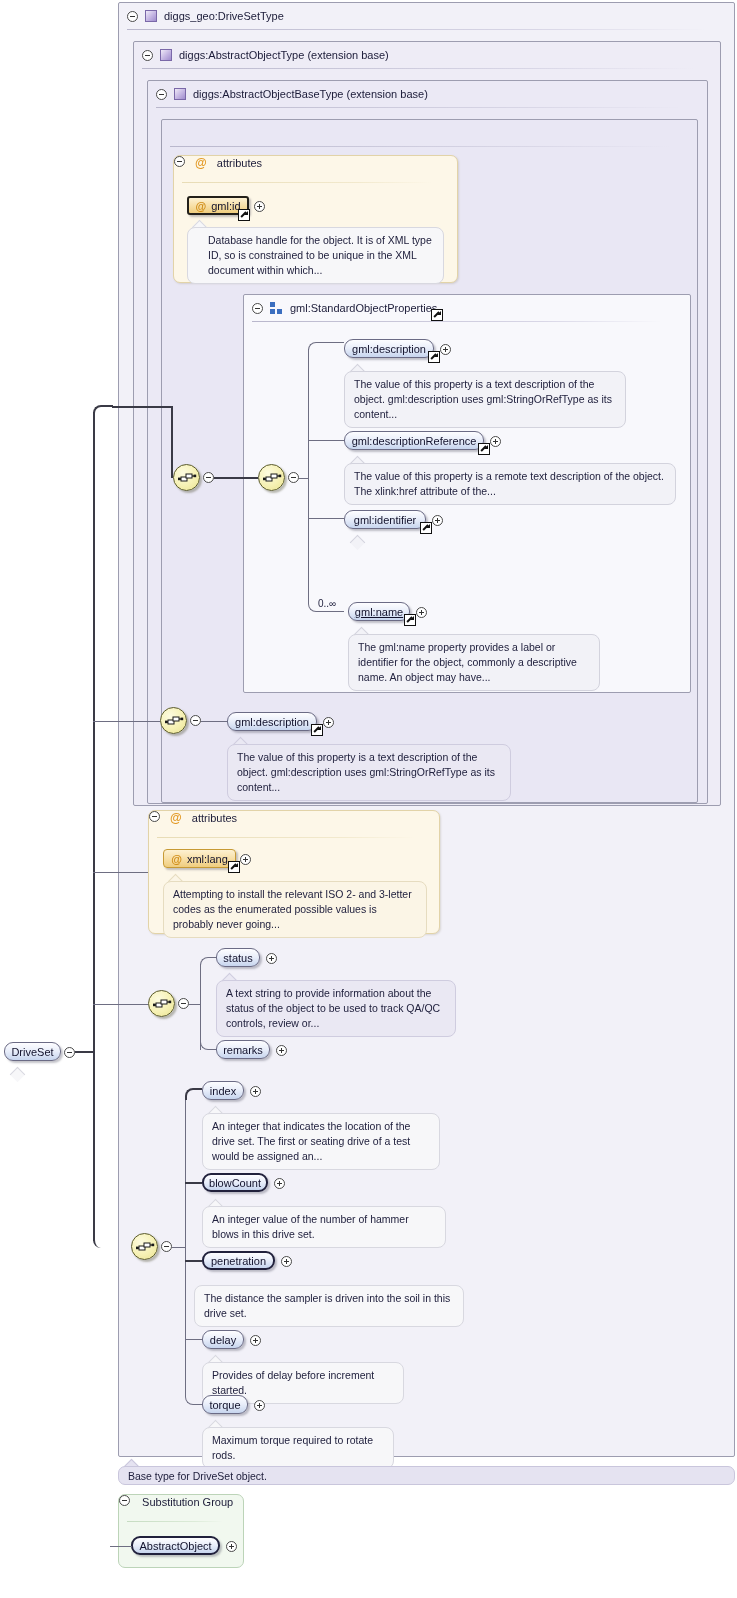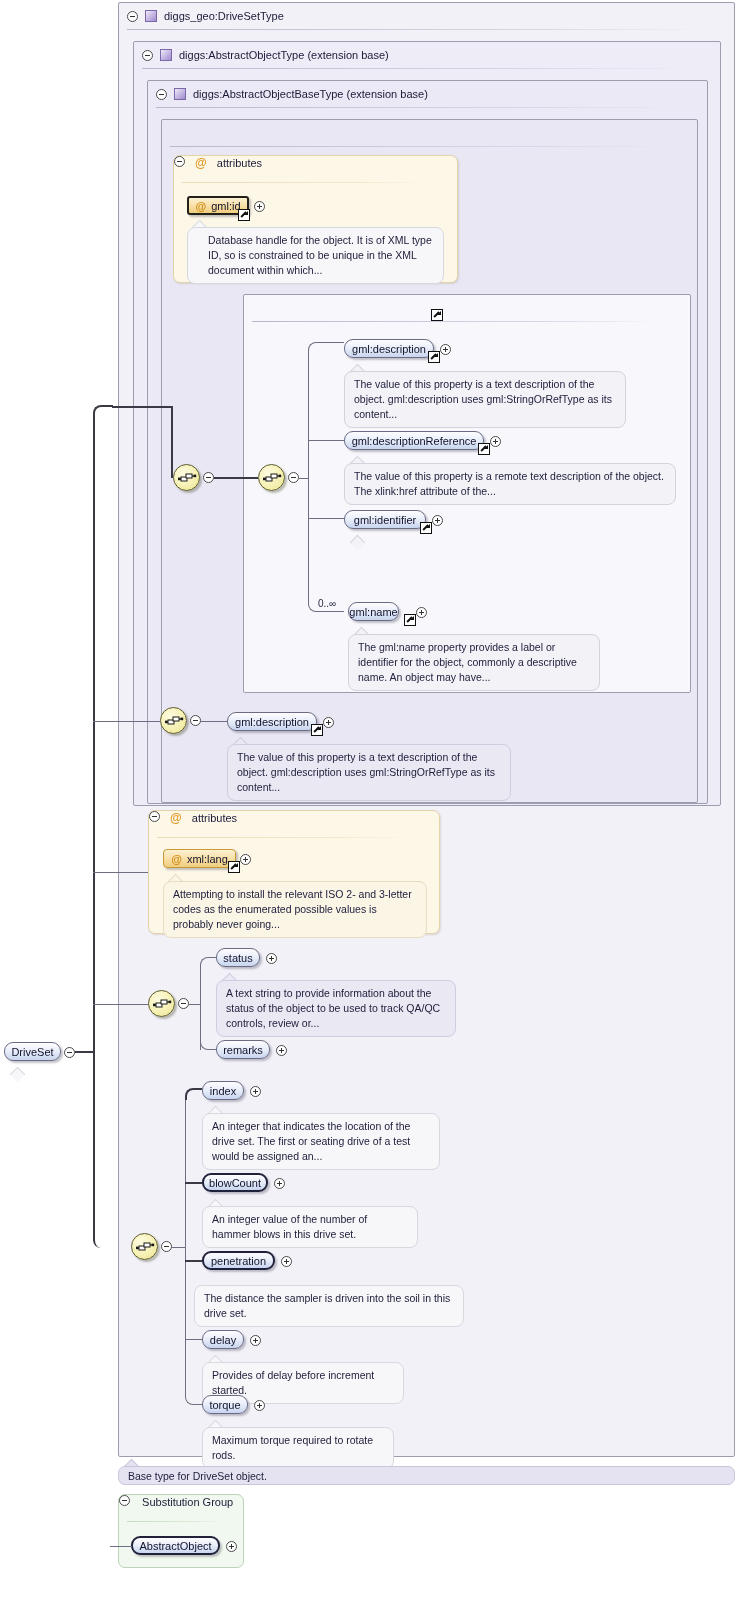--- a/index.html
+++ b/index.html
@@ -312,20 +312,29 @@
     <span>gml:id</span>
   </div>
   <div class="jump" style="left:238px; top:209px;"></div>
   <span class="circ plus nodeplus" style="left:254px; top:201px;"></span>
   <div class="tail t-plain" style="left:194px; top:222px;"></div>
   <div class="doc plain" style="left:187px; top:227px; width:257px;padding-left:20px;">
     <span>Database handle for the object. It is of XML type ID, so is constrained to be unique in the XML document within which...</span>
   </div>
 
   <div class="typebox" style="left:243px; top:294px; width:448px; height:399px; background:#f8f8fc;">
+    <div class="tb-head">
+      <span class="circ"></span>
+      <span class="grp-glyph">
+          <i></i>
+          <i></i>
+          <i></i>
+        </span>
+      <span class="tb-label">gml:StandardObjectProperties</span>
+    </div>
     <div class="jump" style="left:187px; top:14px;"></div>
     <div class="tb-rule" style="width:410px;"></div>
   </div>
 
   <div class="seq" style="left:258px; top:464px;">
     <svg width="19" height="15" viewBox="0 0 19 15">
       <rect x="3" y="6" width="6" height="4" fill="#fff" stroke="#1a1a1a" stroke-width="1"></rect>
       <rect x="8" y="3" width="6" height="4" fill="#fff" stroke="#1a1a1a" stroke-width="1"></rect>
       <line x1="0.5" y1="8" x2="3" y2="8" stroke="#1a1a1a" stroke-width="1.2"></line>
       <line x1="14" y1="5" x2="17" y2="5" stroke="#1a1a1a" stroke-width="1.2"></line>
@@ -364,21 +373,21 @@
   </div>
 
   <div class="node" style="left:344px; top:510px; width:82px;">
     <span>gml:identifier</span>
   </div>
   <div class="jump" style="left:420px; top:522px;"></div>
   <span class="circ plus nodeplus" style="left:432px; top:515px;"></span>
   <div class="tail t-grey" style="left:352px; top:537px;"></div>
 
   <div class="occ" style="left:318px; top:598px;">0..∞</div>
-  <div class="node" style="left:348px; top:602px; width:51px;">
+  <div class="node" style="left:348px; top:602px; width:62px;text-decoration:underline;">
     <span>gml:name</span>
   </div>
   <div class="jump" style="left:404px; top:614px;"></div>
   <span class="circ plus nodeplus" style="left:416px; top:607px;"></span>
   <div class="tail t-grey" style="left:356px; top:629px;"></div>
   <div class="doc" style="left:348px; top:634px; width:252px;">
     <span>The gml:name property provides a label or identifier for the object, commonly a descriptive name. An object may have...</span>
   </div>
 
   <div class="seq" style="left:173px; top:464px;">
@@ -513,21 +522,21 @@
   <div class="tail t-plain" style="left:210px; top:1108px;"></div>
   <div class="doc plain" style="left:202px; top:1113px; width:238px;">
     <span>An integer that indicates the location of the drive set. The first or seating drive of a test would be assigned an...</span>
   </div>
 
   <div class="node required" style="left:202px; top:1173px; width:66px;">
     <span>blowCount</span>
   </div>
   <span class="circ plus nodeplus" style="left:274px; top:1178px;"></span>
   <div class="tail t-plain" style="left:210px; top:1201px;"></div>
-  <div class="doc plain" style="left:202px; top:1206px; width:216px;">
+  <div class="doc plain" style="left:202px; top:1206px; width:244px;">
     <span>An integer value of the number of hammer blows in this drive set.</span>
   </div>
 
   <div class="node required" style="left:202px; top:1251px; width:73px;">
     <span>penetration</span>
   </div>
   <span class="circ plus nodeplus" style="left:281px; top:1256px;"></span>
   <div class="doc plain" style="left:194px; top:1285px; width:270px;">
     <span>The distance the sampler is driven into the soil in this drive set.</span>
   </div>

